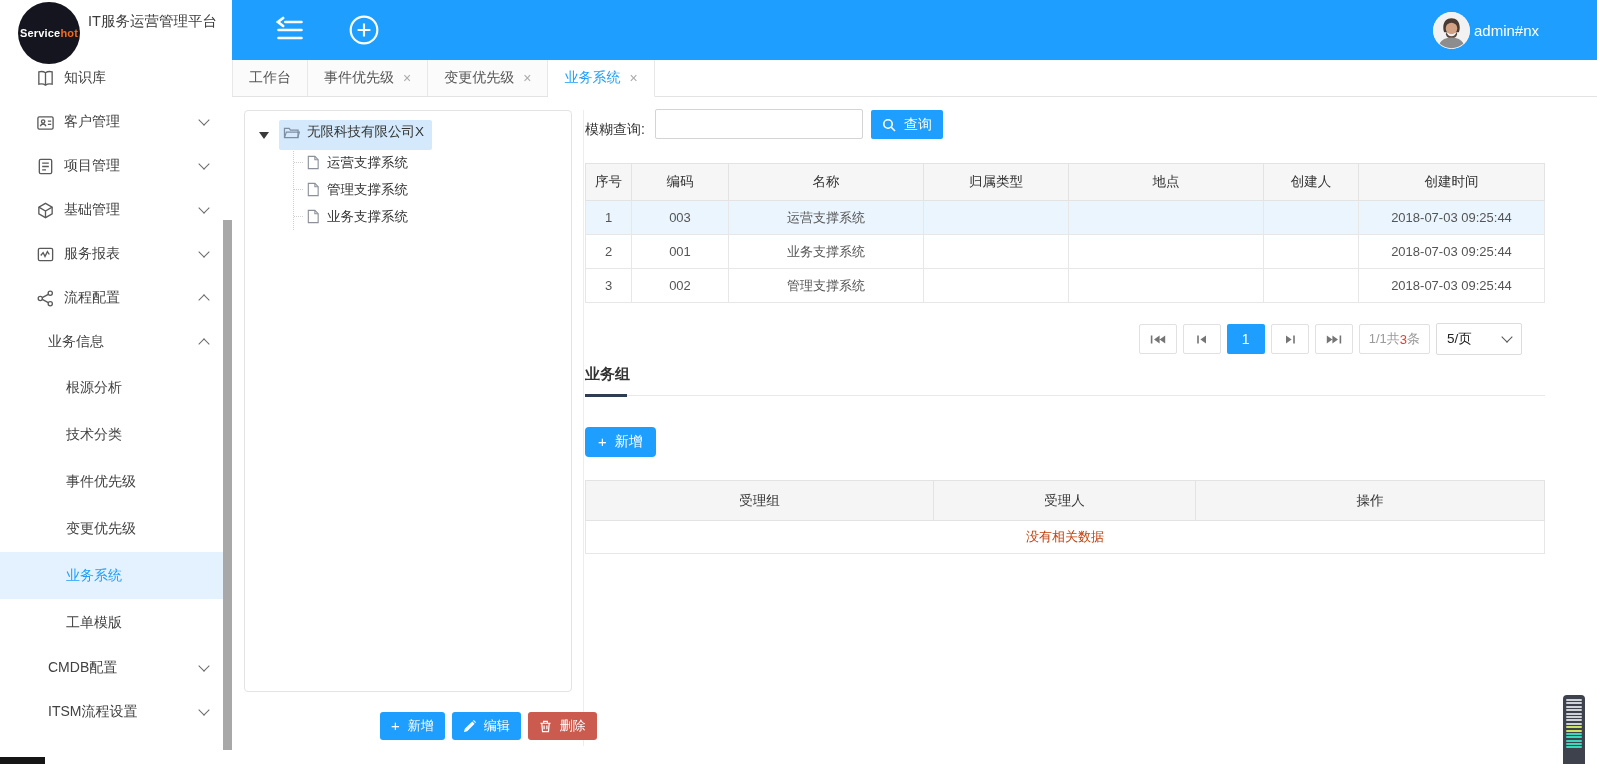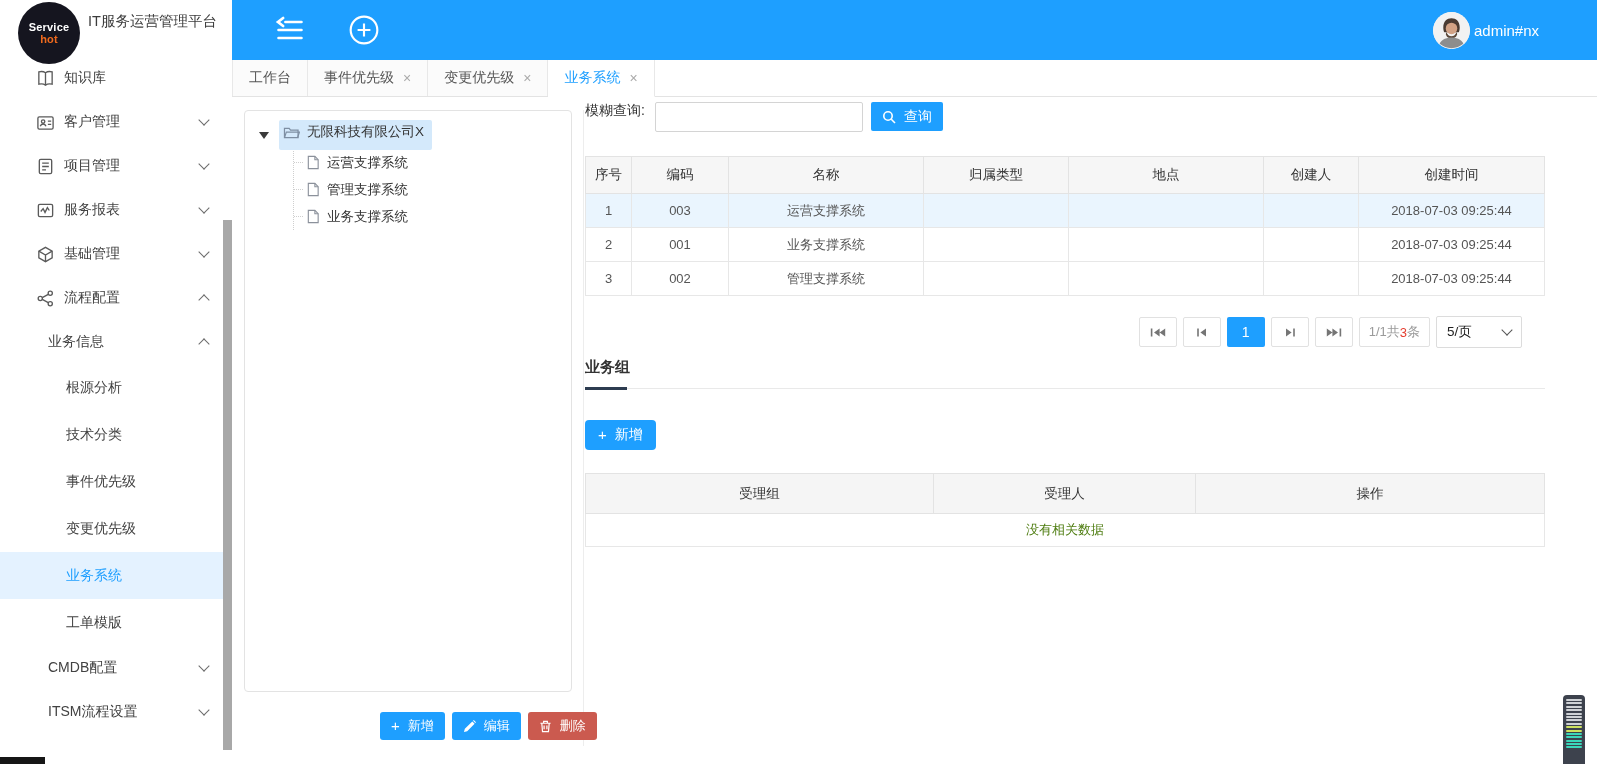--- a/index.html
+++ b/index.html
@@ -5,21 +5,21 @@
   * { margin:0; padding:0; box-sizing:border-box; }
   html,body { width:1597px; height:764px; overflow:hidden; background:#fff;
     font-family:"Liberation Sans","DejaVu Sans",sans-serif; }
   .page { position:relative; width:1597px; height:764px; background:#fff; overflow:hidden; }
 
   
   .sidebar { position:absolute; left:0; top:0; width:232px; height:764px; background:#fff; z-index:5; }
   .logo-row { position:relative; height:56px; }
   .logo-circle { position:absolute; left:18px; top:2px; width:62px; height:62px; border-radius:50%;
     background:#15151f; display:flex; align-items:center; justify-content:center;
-    font-size:11px; font-weight:bold; color:#fff; letter-spacing:.2px; z-index:2;flex-direction:column; }
+    font-size:11px; font-weight:bold; color:#fff; letter-spacing:.2px; z-index:2; }
   .logo-circle .hot { color:#f06a1d; }
   .brand-title { position:absolute; left:88px; top:12px; font-size:14.5px; color:#3c3c3c; }
   .menu { position:relative; }
   .menu-item { position:relative; display:flex; align-items:center; height:44px; padding-left:36px;
     font-size:14px; color:#424242; cursor:pointer; }
   .menu-item .mi-icon { width:19px; height:19px; margin-right:9px; color:#5a5a5a; flex:0 0 auto; }
   .menu-item .mi-icon svg { width:100%; height:100%; display:block; }
   .chev { position:absolute; right:24px; width:8px; height:8px; border-right:1.6px solid #6b6b6b;
     border-bottom:1.6px solid #6b6b6b; }
   .chev.down { transform:rotate(45deg); top:16px; }
@@ -77,21 +77,21 @@
     border-radius:3px; color:#fff; font-size:13px; cursor:pointer;
     font-family:"Liberation Sans","DejaVu Sans",sans-serif; }
   .btn-blue { background:#1E9FFF; }
   .btn-red { background:#cb5a4f; }
   .tree-actions .btn { height:28px; padding:0 11px; }
   .plus-glyph::before { content:"+"; font-size:15px; line-height:1; }
   .btn .ico svg { width:13px; height:13px; display:block; }
 
   
   .right-panel { position:absolute; left:353px; top:0; width:960px; }
-  .search-row { margin-top:5px; display:flex; align-items:flex-start; }
+  .search-row { margin-top:12px; display:flex; align-items:flex-end; }
   .search-label { font-size:14px; color:#333; }
   .fuzzy-input { margin-left:10px; width:208px; height:30px; border:1px solid #d4d4d4; border-radius:2px;
     padding:0 8px; font-size:13px; outline:none; }
   .btn-query { margin-left:8px; height:29px; padding:0 11px; border-radius:2px; font-size:14px; }
   .mag svg { width:14px; height:14px; display:block; }
 
   table.grid { width:960px; border-collapse:collapse; table-layout:fixed; margin-top:24px;
     border:1px solid #ef4444; }
   table.grid th { background:#f6f6f6; font-weight:normal; font-size:13.5px; color:#333;
     height:37px; border:1px solid #e3e3e3; }
@@ -114,21 +114,21 @@
     color:#222; cursor:pointer; }
   .pg-size .chev { position:static; border-color:#555; transform:rotate(45deg); margin-top:-4px; }
 
   .section-head { margin-top:10px; width:960px; border-bottom:1px solid #e9e9e9; position:relative; }
   .section-title { display:inline-block; font-size:15px; font-weight:bold; color:#333; padding-bottom:11px; }
   .section-bar { position:absolute; left:0; bottom:-2px; width:42px; height:3px; background:#2d3c50; }
   .btn-add2 { margin-top:31px; height:30px; padding:0 13px; border-radius:4px; font-size:14px; }
   table.grid2 { width:960px; border-collapse:collapse; table-layout:fixed; margin-top:23px; border:1px solid #e0e0e0; }
   table.grid2 th { background:#f5f5f5; font-weight:normal; font-size:13.5px; color:#333; height:40px;
     border:1px solid #e3e3e3; }
-  table.grid2 td { height:33px; text-align:center; font-size:13px; color:#4d7c0f; border:1px solid #e7e7e7; }
+  table.grid2 td { height:33px; text-align:center; font-size:13px; color:#c2410c; border:1px solid #e7e7e7; }
 
   
   .monitor { position:absolute; right:12px; top:695px; width:22px; height:69px; background:#3d424d;
     border-radius:4px 4px 0 0; padding:4px 3px; display:flex; flex-direction:column; gap:1.4px; z-index:9; }
   .monitor i { display:block; height:2px; border-radius:1px; }
   .m-g { background:#cfd2d6; } .m-y { background:#cde25e; } .m-t { background:#3ad6b9; }
 </style>
 </head>
 <body>
 
@@ -168,35 +168,35 @@
               <rect x="3.5" y="2.5" width="13" height="15" rx="1.5"></rect>
               <path d="M6.5 6.5h7M6.5 10h7M6.5 13.5h4"></path>
             </svg>
         </span>
         <span>项目管理</span>
         <span class="chev down"></span>
       </div>
       <div class="menu-item">
         <span class="mi-icon">
           <svg viewBox="0 0 20 20" fill="none" stroke="currentColor" stroke-width="1.4">
-              <rect x="2.5" y="3.5" width="15" height="13" rx="1.5"></rect>
-              <path d="M5 11l2.5-3 2 4 2.5-5 2 3"></path>
-            </svg>
-        </span>
-        <span>服务报表</span>
+              <path d="M10 2.5l7 4v7l-7 4-7-4v-7z"></path>
+              <path d="M3 6.5l7 4 7-4M10 10.5v7"></path>
+            </svg>
+        </span>
+        <span>基础管理</span>
         <span class="chev down"></span>
       </div>
       <div class="menu-item">
         <span class="mi-icon">
           <svg viewBox="0 0 20 20" fill="none" stroke="currentColor" stroke-width="1.4">
-              <path d="M10 2.5l7 4v7l-7 4-7-4v-7z"></path>
-              <path d="M3 6.5l7 4 7-4M10 10.5v7"></path>
-            </svg>
-        </span>
-        <span>基础管理</span>
+              <rect x="2.5" y="3.5" width="15" height="13" rx="1.5"></rect>
+              <path d="M5 11l2.5-3 2 4 2.5-5 2 3"></path>
+            </svg>
+        </span>
+        <span>服务报表</span>
         <span class="chev down"></span>
       </div>
       <div class="menu-item">
         <span class="mi-icon">
           <svg viewBox="0 0 20 20" fill="none" stroke="currentColor" stroke-width="1.4">
               <circle cx="4.5" cy="10" r="2.2"></circle>
               <circle cx="15" cy="4.5" r="2.2"></circle>
               <circle cx="15" cy="15.5" r="2.2"></circle>
               <path d="M6.6 9l6.3-3.4M6.6 11l6.3 3.4"></path>
             </svg>

